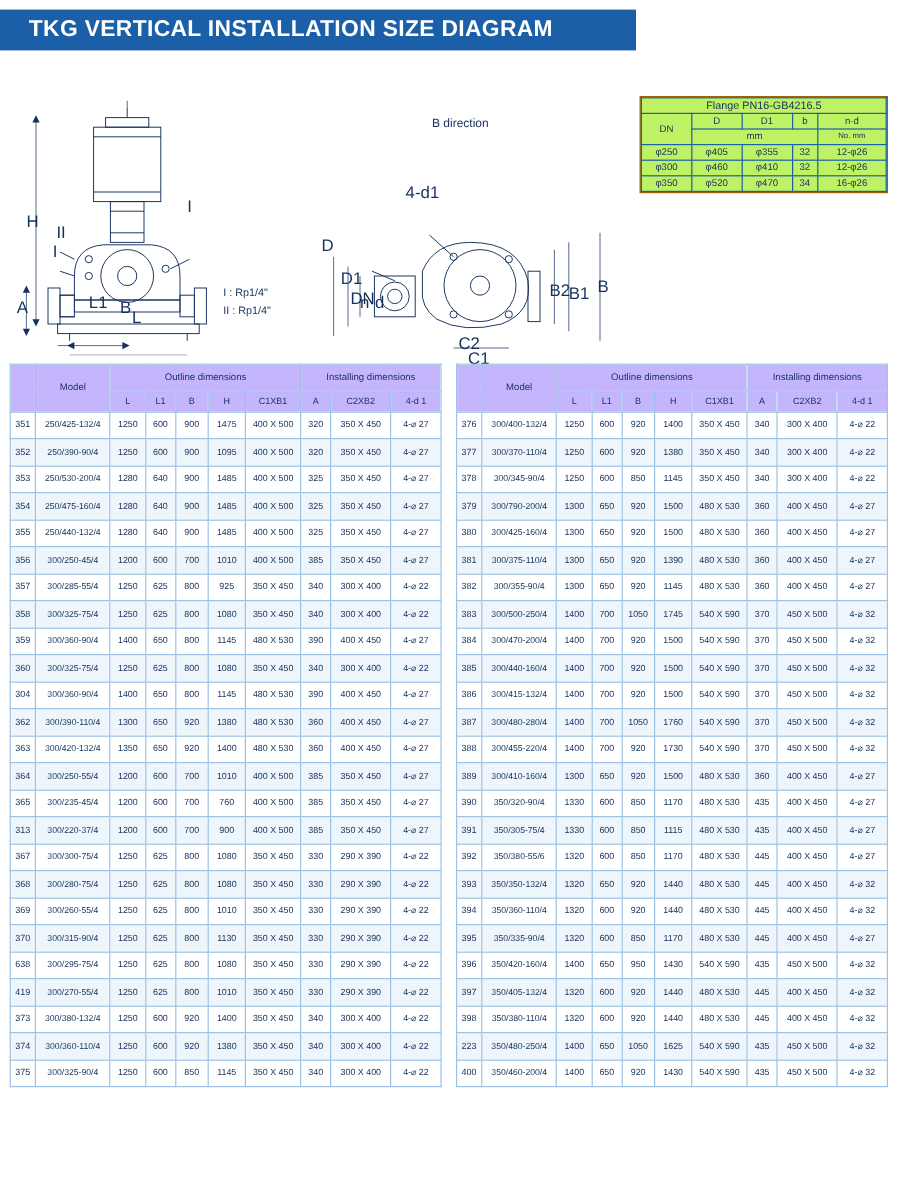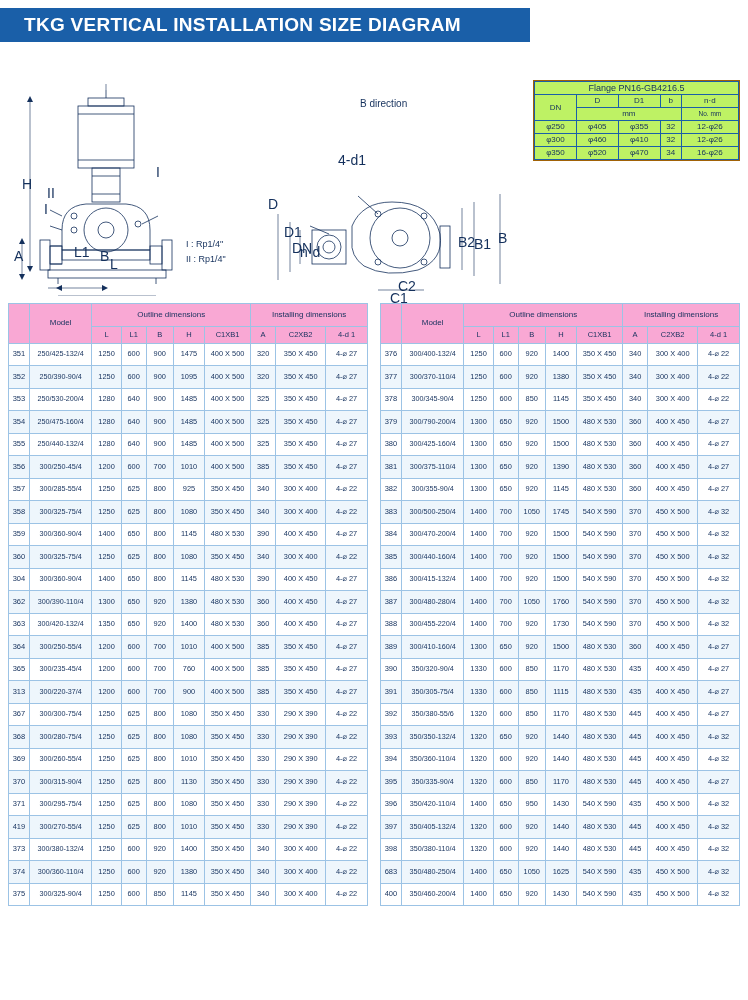--- a/index.html
+++ b/index.html
@@ -52,21 +52,21 @@
     table-layout:fixed;
   }
   .tbl.left{width:360px;}
   .tbl.right{width:360px;}
   .tbl th,.tbl td{
     border:1px solid #9cc3e5;text-align:center;padding:0;
     height:21.5px;line-height:10px;
     white-space:nowrap;overflow:hidden;
   }
   .tbl thead th{
-    background:#f9a8d4;color:#14305c;font-weight:normal;font-size:8px;
+    background:#c4b5fd;color:#14305c;font-weight:normal;font-size:8px;
   }
   .tbl thead th.grp{font-size:8px;}
   .tbl thead th.sub{font-size:7.5px;height:16px;}
   .tbl tbody tr:nth-child(even){background:#eef6fc;}
   .tbl tbody tr:nth-child(odd){background:#ffffff;}
   td.idx{font-size:7.5px;}
   td.model{font-size:7.2px;}
   .split{display:flex;gap:12px;}
 
   
@@ -195,21 +195,21 @@
 
     <span class="dg-label big" style="left:360px;top:54px;">B direction</span>
     <span class="dg-label" style="left:338px;top:108px;">4-d1</span>
     <span class="dg-label" style="left:292px;top:196px;">DN</span>
     <span class="dg-label" style="left:284px;top:180px;">D1</span>
     <span class="dg-label" style="left:268px;top:152px;">D</span>
     <span class="dg-label" style="left:300px;top:200px;">n·d</span>
     <span class="dg-label" style="left:458px;top:190px;">B2</span>
     <span class="dg-label" style="left:474px;top:182px;margin-top:10px;">B1</span>
     <span class="dg-label" style="left:498px;top:186px;">B</span>
-    <span class="dg-label" style="left:398px;top:234px;">C2</span>
+    <span class="dg-label" style="left:382px;top:234px;">C2</span>
     <span class="dg-label" style="left:390px;top:246px;">C1</span>
 
     
     <div class="flange">
       <table>
         <tbody>
             <tr>
           <td colspan="5" class="hdr">Flange PN16-GB4216.5</td>
         </tr>
         <tr>
@@ -517,21 +517,21 @@
               <td>1250</td>
               <td>625</td>
               <td>800</td>
               <td>1130</td>
               <td>350 X 450</td>
               <td>330</td>
               <td>290 X 390</td>
               <td>4-⌀ 22</td>
             </tr>
             <tr>
-              <td class="idx">371</td>
+              <td class="idx">638</td>
               <td class="model">300/295-75/4</td>
               <td>1250</td>
               <td>625</td>
               <td>800</td>
               <td>1080</td>
               <td>350 X 450</td>
               <td>330</td>
               <td>290 X 390</td>
               <td>4-⌀ 22</td>
             </tr>
@@ -853,21 +853,21 @@
               <td>600</td>
               <td>850</td>
               <td>1170</td>
               <td>480 X 530</td>
               <td>445</td>
               <td>400 X 450</td>
               <td>4-⌀ 27</td>
             </tr>
             <tr>
               <td class="idx">396</td>
-              <td class="model">350/420-110/4</td>
+              <td class="model">350/420-160/4</td>
               <td>1400</td>
               <td>650</td>
               <td>950</td>
               <td>1430</td>
               <td>540 X 590</td>
               <td>435</td>
               <td>450 X 500</td>
               <td>4-⌀ 32</td>
             </tr>
             <tr>
@@ -888,21 +888,21 @@
               <td>1320</td>
               <td>600</td>
               <td>920</td>
               <td>1440</td>
               <td>480 X 530</td>
               <td>445</td>
               <td>400 X 450</td>
               <td>4-⌀ 32</td>
             </tr>
             <tr>
-              <td class="idx">683</td>
+              <td class="idx">223</td>
               <td class="model">350/480-250/4</td>
               <td>1400</td>
               <td>650</td>
               <td>1050</td>
               <td>1625</td>
               <td>540 X 590</td>
               <td>435</td>
               <td>450 X 500</td>
               <td>4-⌀ 32</td>
             </tr>

